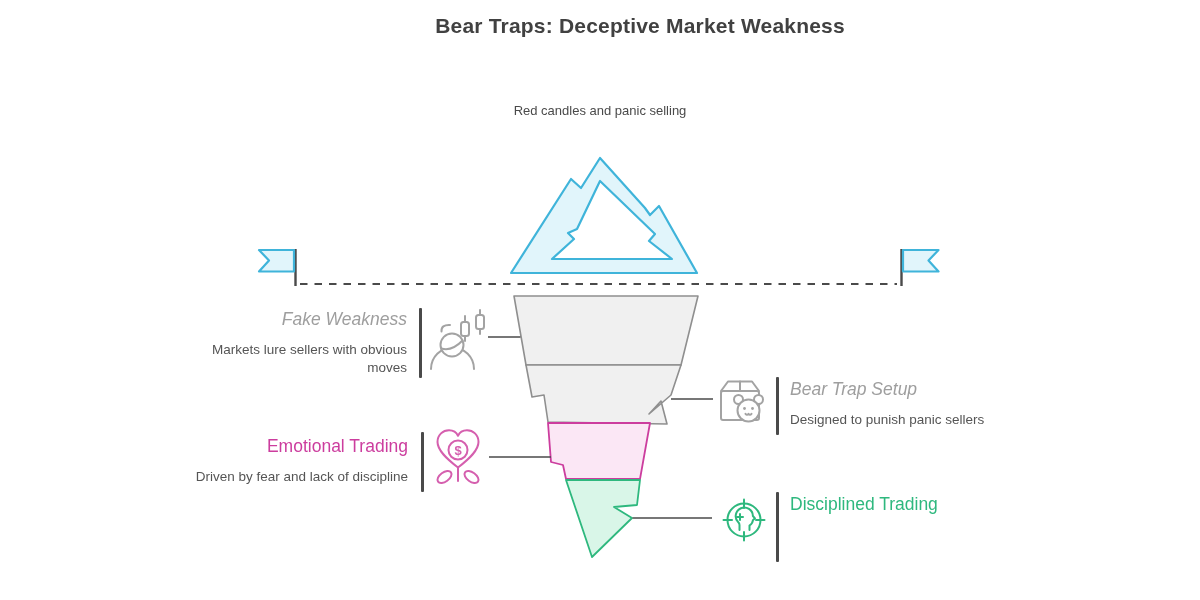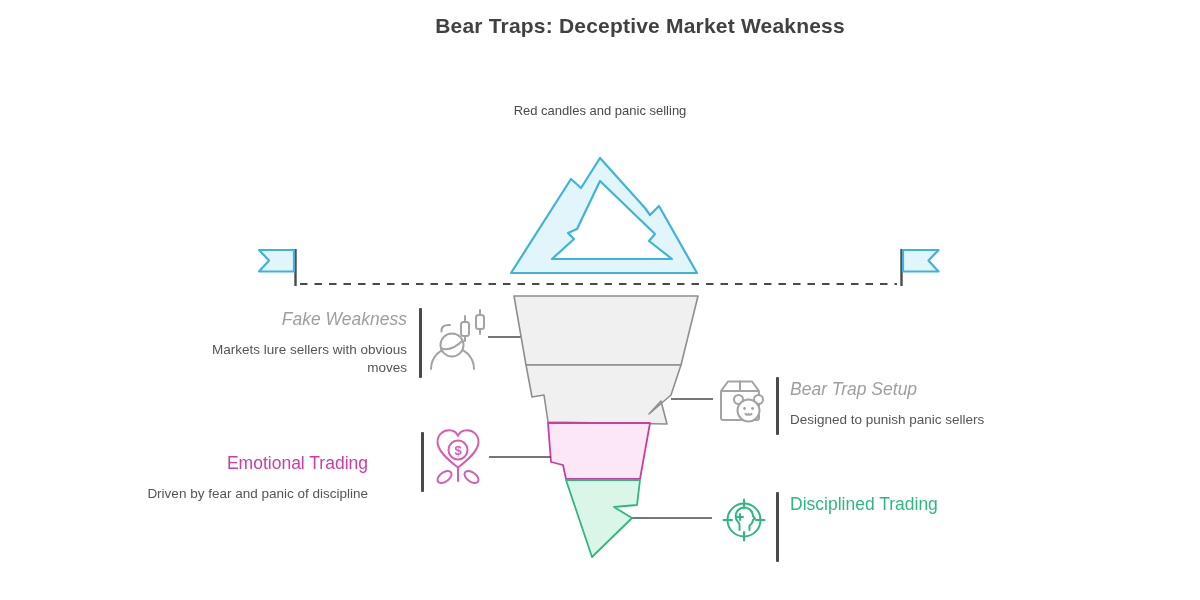--- a/index.html
+++ b/index.html
@@ -145,22 +145,22 @@
   <div class="stage-label left" style="right:793px; top:309px; width:225px;">
     <div class="stage-title muted">Fake Weakness</div>
     <div class="stage-desc">Markets lure sellers with obvious moves</div>
   </div>
 
   <div class="stage-label right" style="left:790px; top:379px; width:240px;">
     <div class="stage-title muted">Bear Trap Setup</div>
     <div class="stage-desc">Designed to punish panic sellers</div>
   </div>
 
-  <div class="stage-label left" style="right:832px; top:436px; width:260px;margin-top:17px;">
+  <div class="stage-label left" style="right:792px; top:436px; width:260px;">
     <div class="stage-title pink">Emotional Trading</div>
-    <div class="stage-desc">Driven by fear and panic of discipline</div>
+    <div class="stage-desc">Driven by fear and lack of discipline</div>
   </div>
 
   <div class="stage-label right" style="left:790px; top:494px; width:215px;">
     <div class="stage-title green">Disciplined Trading</div>
   </div>
 
 </div>
 
 </body></html>

